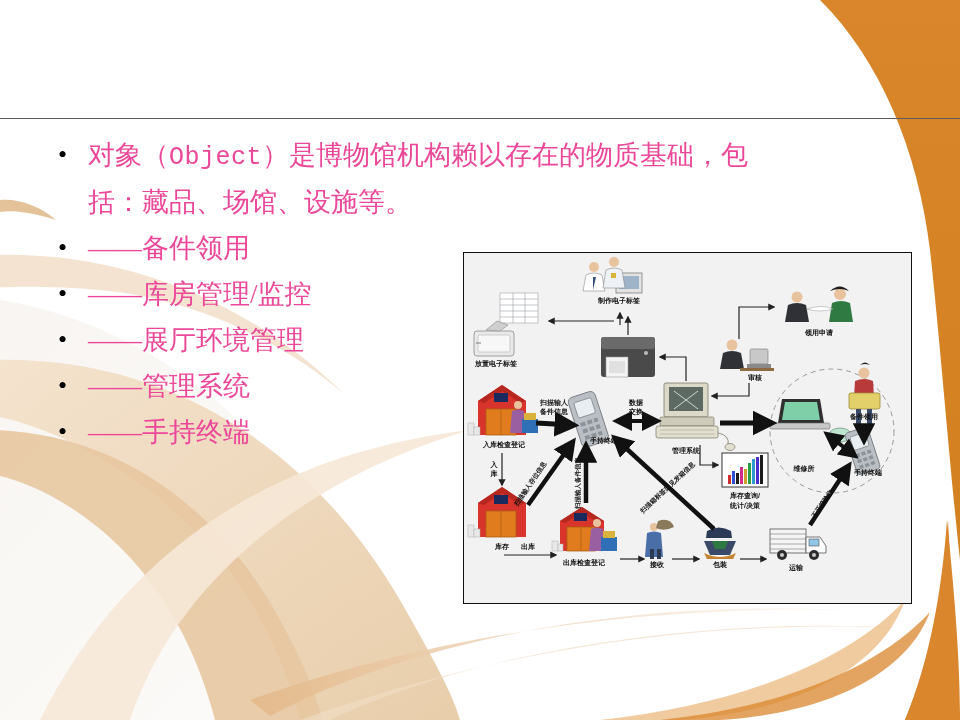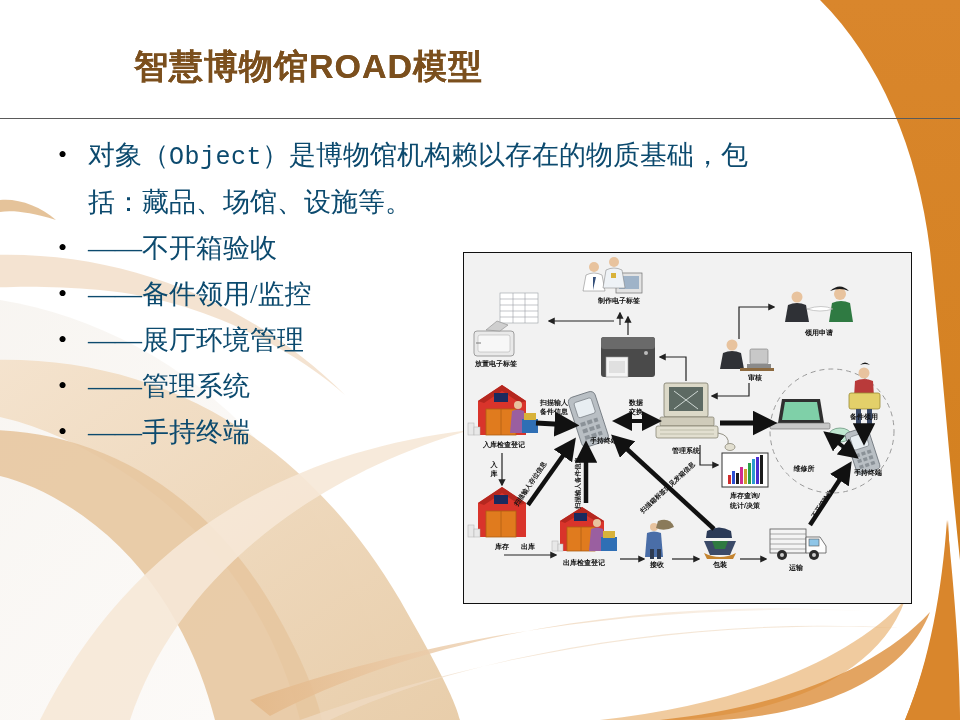--- a/index.html
+++ b/index.html
@@ -34,21 +34,21 @@
     display:flex;align-items:flex-start;
     margin-bottom:2px;
   }
   .bullet .dot{
     flex:0 0 auto;width:30px;
     font-size:26px;line-height:44px;color:#000;text-align:left;
     padding-left:6px;
   }
   .bullet .btxt{
     flex:1 1 auto;
-    font-size:27px;line-height:44px;color:#0c4a6e;
+    font-size:27px;line-height:44px;color:#ec4899;
     font-family:"Liberation Serif","DejaVu Serif",serif;
   }
   .bullet.first .btxt{width:720px;}
   .mono{font-family:"Liberation Mono","DejaVu Sans Mono",monospace;font-size:25px;letter-spacing:0.5px;}
   .b-sub .btxt{white-space:nowrap;}
 
   
   .pic{
     position:absolute;left:463px;top:252px;width:449px;height:352px;
     background:#f2f2f2;border:1px solid #111;box-sizing:border-box;
@@ -107,40 +107,37 @@
 
     <path d="M960,540 C940,600 900,650 840,690 C790,712 740,718 700,720 L960,720 Z" fill="#D9862C" opacity="0.0"></path>
 
     <path d="M947,520 C955,600 960,660 960,720 L905,720 C930,660 942,590 947,520 Z" fill="#D9862C"></path>
 
     <path d="M905,720 C930,660 944,592 948,520 C952,600 956,662 960,720 Z" fill="#D9862C"></path>
     <path d="M600,720 C740,705 850,660 905,600 C880,672 790,712 680,720 Z" fill="#E4A051" opacity="0.55"></path>
     <path d="M660,720 C790,706 880,666 930,612 C905,678 820,714 720,720 Z" fill="#D9862C" opacity="0.75"></path>
   </svg>
 
-  <div class="title">
-    <span>智慧博物馆</span><span class="lat">ROAD</span><span>模型</span>
-  </div>
   <div class="title-rule"></div>
 
   <div class="bullets">
 
     <div class="bullet first">
       <span class="dot">•</span>
       <span class="btxt"><span>对象（</span><span class="mono">Object</span><span>）是博物馆机构赖以存在的物质基础，包括：藏品、场馆、设施等。</span></span>
     </div>
 
     <div class="bullet b-sub">
       <span class="dot">•</span>
-      <span class="btxt">——不开箱验收</span>
+      <span class="btxt">——备件领用</span>
     </div>
 
     <div class="bullet b-sub">
       <span class="dot">•</span>
-      <span class="btxt">——备件领用/监控</span>
+      <span class="btxt">——库房管理/监控</span>
     </div>
 
     <div class="bullet b-sub">
       <span class="dot">•</span>
       <span class="btxt">——展厅环境管理</span>
     </div>
 
     <div class="bullet b-sub">
       <span class="dot">•</span>
       <span class="btxt">——管理系统</span>

